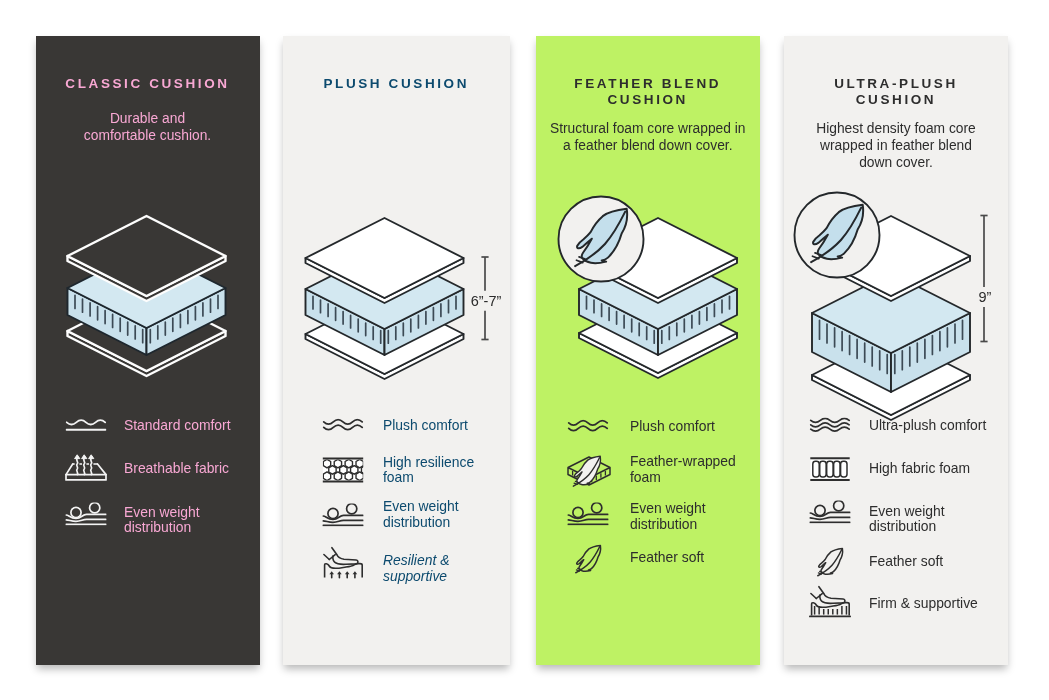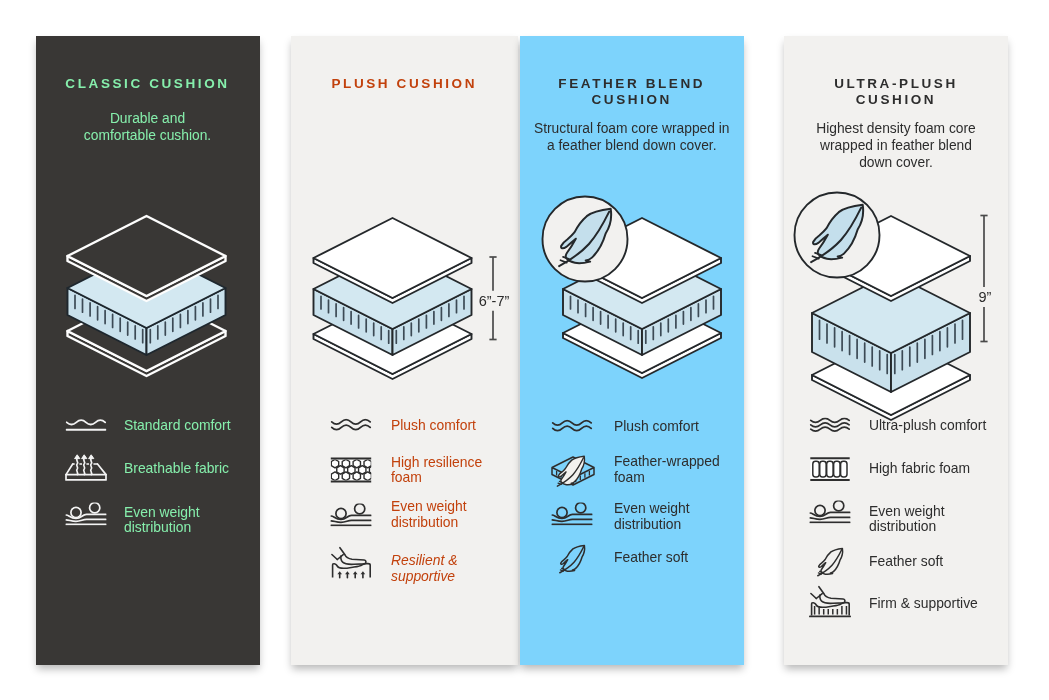--- a/index.html
+++ b/index.html
@@ -2,21 +2,21 @@
 <html><head><meta charset="utf-8"><style>
 html,body{margin:0;padding:0;background:#fff;width:1049px;height:700px;overflow:hidden;}
 body{font-family:"Liberation Sans",sans-serif;position:relative;}
 .panel{position:absolute;top:35.5px;height:629px;box-shadow:0 5px 8px -1px rgba(0,0,0,0.28);}
 .title{position:absolute;width:100%;text-align:center;font-weight:bold;font-size:13.5px;letter-spacing:2.6px;line-height:16px;}
 .desc{position:absolute;width:100%;text-align:center;font-size:13.8px;line-height:17px;}
 .illus{position:absolute;left:0;top:164.5px;overflow:visible;}
 .ric{position:absolute;transform:translate(-50%,-50%);line-height:0;}
 .rtx{position:absolute;transform:translateY(-50%);font-size:13.9px;line-height:15.9px;white-space:nowrap;}
 </style></head><body>
-<div class="panel" style="left:35.5px;width:224px;background:#393735;color:#86efac;">
+<div class="panel" style="left:35.5px;width:224px;background:#393735;color:#f9a8d4;">
     <div class="title" style="top:40.5px;">CLASSIC CUSHION</div>
     <div class="desc" style="top:74.0px;">Durable and<br>comfortable cushion.</div>
     <svg class="illus" width="224" height="230" viewBox="0 0 224 230">
       <path d="M31.5 131 L110.5 171.0 L189.5 131 L189.5 136.0 L110.5 176.0 L31.5 136.0 Z" fill="#393735" stroke="#fdfdfd" stroke-width="2.4" stroke-linejoin="round"></path>
       <path d="M31.5 131 L110.5 91.0 L189.5 131 L110.5 171.0 Z" fill="#393735" stroke="#fdfdfd" stroke-width="2.4" stroke-linejoin="round"></path>
       <path d="M31.5 88 L110.5 128.0 L110.5 155.0 L31.5 115 Z" fill="#c9e1ec" stroke="#1e272e" stroke-width="1.9" stroke-linejoin="round"></path>
       <path d="M189.5 88 L110.5 128.0 L110.5 155.0 L189.5 115 Z" fill="#c9e1ec" stroke="#1e272e" stroke-width="1.9" stroke-linejoin="round"></path>
       <path d="M31.5 88 L110.5 48.0 L189.5 88 L110.5 128.0 Z" fill="#d3e8f1" stroke="#1e272e" stroke-width="1.9" stroke-linejoin="round"></path>
       <path d="M39.0 95.3 v13.094999999999999 M182.0 95.3 v13.094999999999999 M46.5 99.1 v13.094999999999999 M174.5 99.1 v13.094999999999999 M54.1 102.9 v13.094999999999999 M166.9 102.9 v13.094999999999999 M61.6 106.7 v13.094999999999999 M159.4 106.7 v13.094999999999999 M69.1 110.5 v13.094999999999999 M151.9 110.5 v13.094999999999999 M76.6 114.4 v13.094999999999999 M144.4 114.4 v13.094999999999999 M84.2 118.2 v13.094999999999999 M136.8 118.2 v13.094999999999999 M91.7 122.0 v13.094999999999999 M129.3 122.0 v13.094999999999999 M99.2 125.8 v13.094999999999999 M121.8 125.8 v13.094999999999999 M106.7 129.6 v13.094999999999999 M114.3 129.6 v13.094999999999999" stroke="#3c4a55" stroke-width="1.7" fill="none" stroke-linecap="round"></path>
       <path d="M31.5 56 L110.5 96.0 L189.5 56 L189.5 61.0 L110.5 101.0 L31.5 61.0 Z" fill="#393735" stroke="#fdfdfd" stroke-width="2.4" stroke-linejoin="round"></path>
@@ -41,21 +41,21 @@
     <div class="rtx" style="left:88.5px;top:433.5px;">Breathable fabric</div>
     <div class="ric" style="left:50.5px;top:478.79999999999995px;"><svg width="41" height="23" viewBox="0 0 41 23">
         <circle cx="10.5" cy="9.9" r="5.1" fill="none" stroke="#f3f3f3" stroke-width="1.7"></circle>
         <circle cx="29.2" cy="5.3" r="5.1" fill="none" stroke="#f3f3f3" stroke-width="1.7"></circle>
         <path d="M0.5 12.5 C 3.5 12.5, 4.7 15.9, 10.5 15.9 C 15.8 15.9, 16.8 11.9, 21 11.9 L 40.5 11.9" fill="none" stroke="#f3f3f3" stroke-width="1.7" stroke-linecap="round"></path>
         <path d="M0.5 17.4 C 4 17.4, 5.5 18.9, 10.5 18.9 C 15.5 18.9, 17 16.9, 21 16.9 L 40.5 16.9" fill="none" stroke="#f3f3f3" stroke-width="1.7" stroke-linecap="round"></path>
         <line x1="0.5" y1="21.9" x2="40.5" y2="21.9" stroke="#f3f3f3" stroke-width="1.8" stroke-linecap="round"></line>
       </svg></div>
     <div class="rtx" style="left:88.5px;top:485.0px;">Even weight<br>distribution</div>
   </div>
-<div class="panel" style="left:291px;width:226.5px;background:#f2f1ef;color:#c2410c;">
+<div class="panel" style="left:283px;width:226.5px;background:#f2f1ef;color:#0c4a6e;">
     <div class="title" style="top:40.5px;">PLUSH CUSHION</div>
     <svg class="illus" width="226.5" height="230" viewBox="0 0 226.5 230">
       <path d="M22.5 134 L101.5 174.0 L180.5 134 L180.5 139.0 L101.5 179.0 L22.5 139.0 Z" fill="#ffffff" stroke="#24282b" stroke-width="1.9" stroke-linejoin="round"></path>
       <path d="M22.5 134 L101.5 94.0 L180.5 134 L101.5 174.0 Z" fill="#ffffff" stroke="#24282b" stroke-width="1.9" stroke-linejoin="round"></path>
       <path d="M22.5 89 L101.5 129.0 L101.5 155.0 L22.5 115 Z" fill="#c9e1ec" stroke="#24282b" stroke-width="1.9" stroke-linejoin="round"></path>
       <path d="M180.5 89 L101.5 129.0 L101.5 155.0 L180.5 115 Z" fill="#c9e1ec" stroke="#24282b" stroke-width="1.9" stroke-linejoin="round"></path>
       <path d="M22.5 89 L101.5 49.0 L180.5 89 L101.5 129.0 Z" fill="#d3e8f1" stroke="#24282b" stroke-width="1.9" stroke-linejoin="round"></path>
       <path d="M30.0 96.3 v12.61 M173.0 96.3 v12.61 M37.5 100.1 v12.61 M165.5 100.1 v12.61 M45.1 103.9 v12.61 M157.9 103.9 v12.61 M52.6 107.7 v12.61 M150.4 107.7 v12.61 M60.1 111.5 v12.61 M142.9 111.5 v12.61 M67.6 115.4 v12.61 M135.4 115.4 v12.61 M75.2 119.2 v12.61 M127.8 119.2 v12.61 M82.7 123.0 v12.61 M120.3 123.0 v12.61 M90.2 126.8 v12.61 M112.8 126.8 v12.61 M97.7 130.6 v12.61 M105.3 130.6 v12.61" stroke="#3c4a55" stroke-width="1.7" fill="none" stroke-linecap="round"></path>
       <path d="M22.5 58 L101.5 98.0 L180.5 58 L180.5 63.0 L101.5 103.0 L22.5 63.0 Z" fill="#ffffff" stroke="#24282b" stroke-width="1.9" stroke-linejoin="round"></path>
       <path d="M22.5 58 L101.5 18.0 L180.5 58 L101.5 98.0 Z" fill="#ffffff" stroke="#24282b" stroke-width="1.9" stroke-linejoin="round"></path>
@@ -114,21 +114,21 @@
         <path d="M7.3999999999999995 29.2 L9.7 26.2 L12.0 29.2 Z" fill="#2e2e2e"></path>
         <path d="M17.4 32.8 L17.4 28.8" stroke="#2e2e2e" stroke-width="1.6" stroke-linecap="round"></path>
         <path d="M15.099999999999998 29.2 L17.4 26.2 L19.7 29.2 Z" fill="#2e2e2e"></path>
         <path d="M25.2 32.8 L25.2 28.8" stroke="#2e2e2e" stroke-width="1.6" stroke-linecap="round"></path>
         <path d="M22.9 29.2 L25.2 26.2 L27.5 29.2 Z" fill="#2e2e2e"></path>
         <path d="M32.9 32.8 L32.9 28.8" stroke="#2e2e2e" stroke-width="1.6" stroke-linecap="round"></path>
         <path d="M30.599999999999998 29.2 L32.9 26.2 L35.199999999999996 29.2 Z" fill="#2e2e2e"></path>
       </svg></div>
     <div class="rtx" style="left:100px;top:533.5px;font-style:italic;">Resilient &amp;<br>supportive</div>
   </div>
-<div class="panel" style="left:520px;width:223.5px;background:#7dd3fc;color:#2d2d2d;">
+<div class="panel" style="left:536px;width:223.5px;background:#bef264;color:#2d2d2d;">
     <div class="title" style="top:40.5px;">FEATHER BLEND<br>CUSHION</div>
     <div class="desc" style="top:84.0px;">Structural foam core wrapped in<br>a feather blend down cover.</div>
     <svg class="illus" width="223.5" height="230" viewBox="0 0 223.5 230">
       <path d="M43.0 133 L122 173.0 L201.0 133 L201.0 138.0 L122 178.0 L43.0 138.0 Z" fill="#ffffff" stroke="#24282b" stroke-width="1.9" stroke-linejoin="round"></path>
       <path d="M43.0 133 L122 93.0 L201.0 133 L122 173.0 Z" fill="#ffffff" stroke="#24282b" stroke-width="1.9" stroke-linejoin="round"></path>
       <path d="M43.0 89 L122 129.0 L122 155.0 L43.0 115 Z" fill="#c9e1ec" stroke="#24282b" stroke-width="1.9" stroke-linejoin="round"></path>
       <path d="M201.0 89 L122 129.0 L122 155.0 L201.0 115 Z" fill="#c9e1ec" stroke="#24282b" stroke-width="1.9" stroke-linejoin="round"></path>
       <path d="M43.0 89 L122 49.0 L201.0 89 L122 129.0 Z" fill="#d3e8f1" stroke="#24282b" stroke-width="1.9" stroke-linejoin="round"></path>
       <path d="M50.5 96.3 v12.61 M193.5 96.3 v12.61 M58.0 100.1 v12.61 M186.0 100.1 v12.61 M65.6 103.9 v12.61 M178.4 103.9 v12.61 M73.1 107.7 v12.61 M170.9 107.7 v12.61 M80.6 111.5 v12.61 M163.4 111.5 v12.61 M88.1 115.4 v12.61 M155.9 115.4 v12.61 M95.7 119.2 v12.61 M148.3 119.2 v12.61 M103.2 123.0 v12.61 M140.8 123.0 v12.61 M110.7 126.8 v12.61 M133.3 126.8 v12.61 M118.2 130.6 v12.61 M125.8 130.6 v12.61" stroke="#3c4a55" stroke-width="1.7" fill="none" stroke-linecap="round"></path>
       <path d="M43.0 58 L122 98.0 L201.0 58 L201.0 63.0 L122 103.0 L43.0 63.0 Z" fill="#ffffff" stroke="#24282b" stroke-width="1.9" stroke-linejoin="round"></path>

